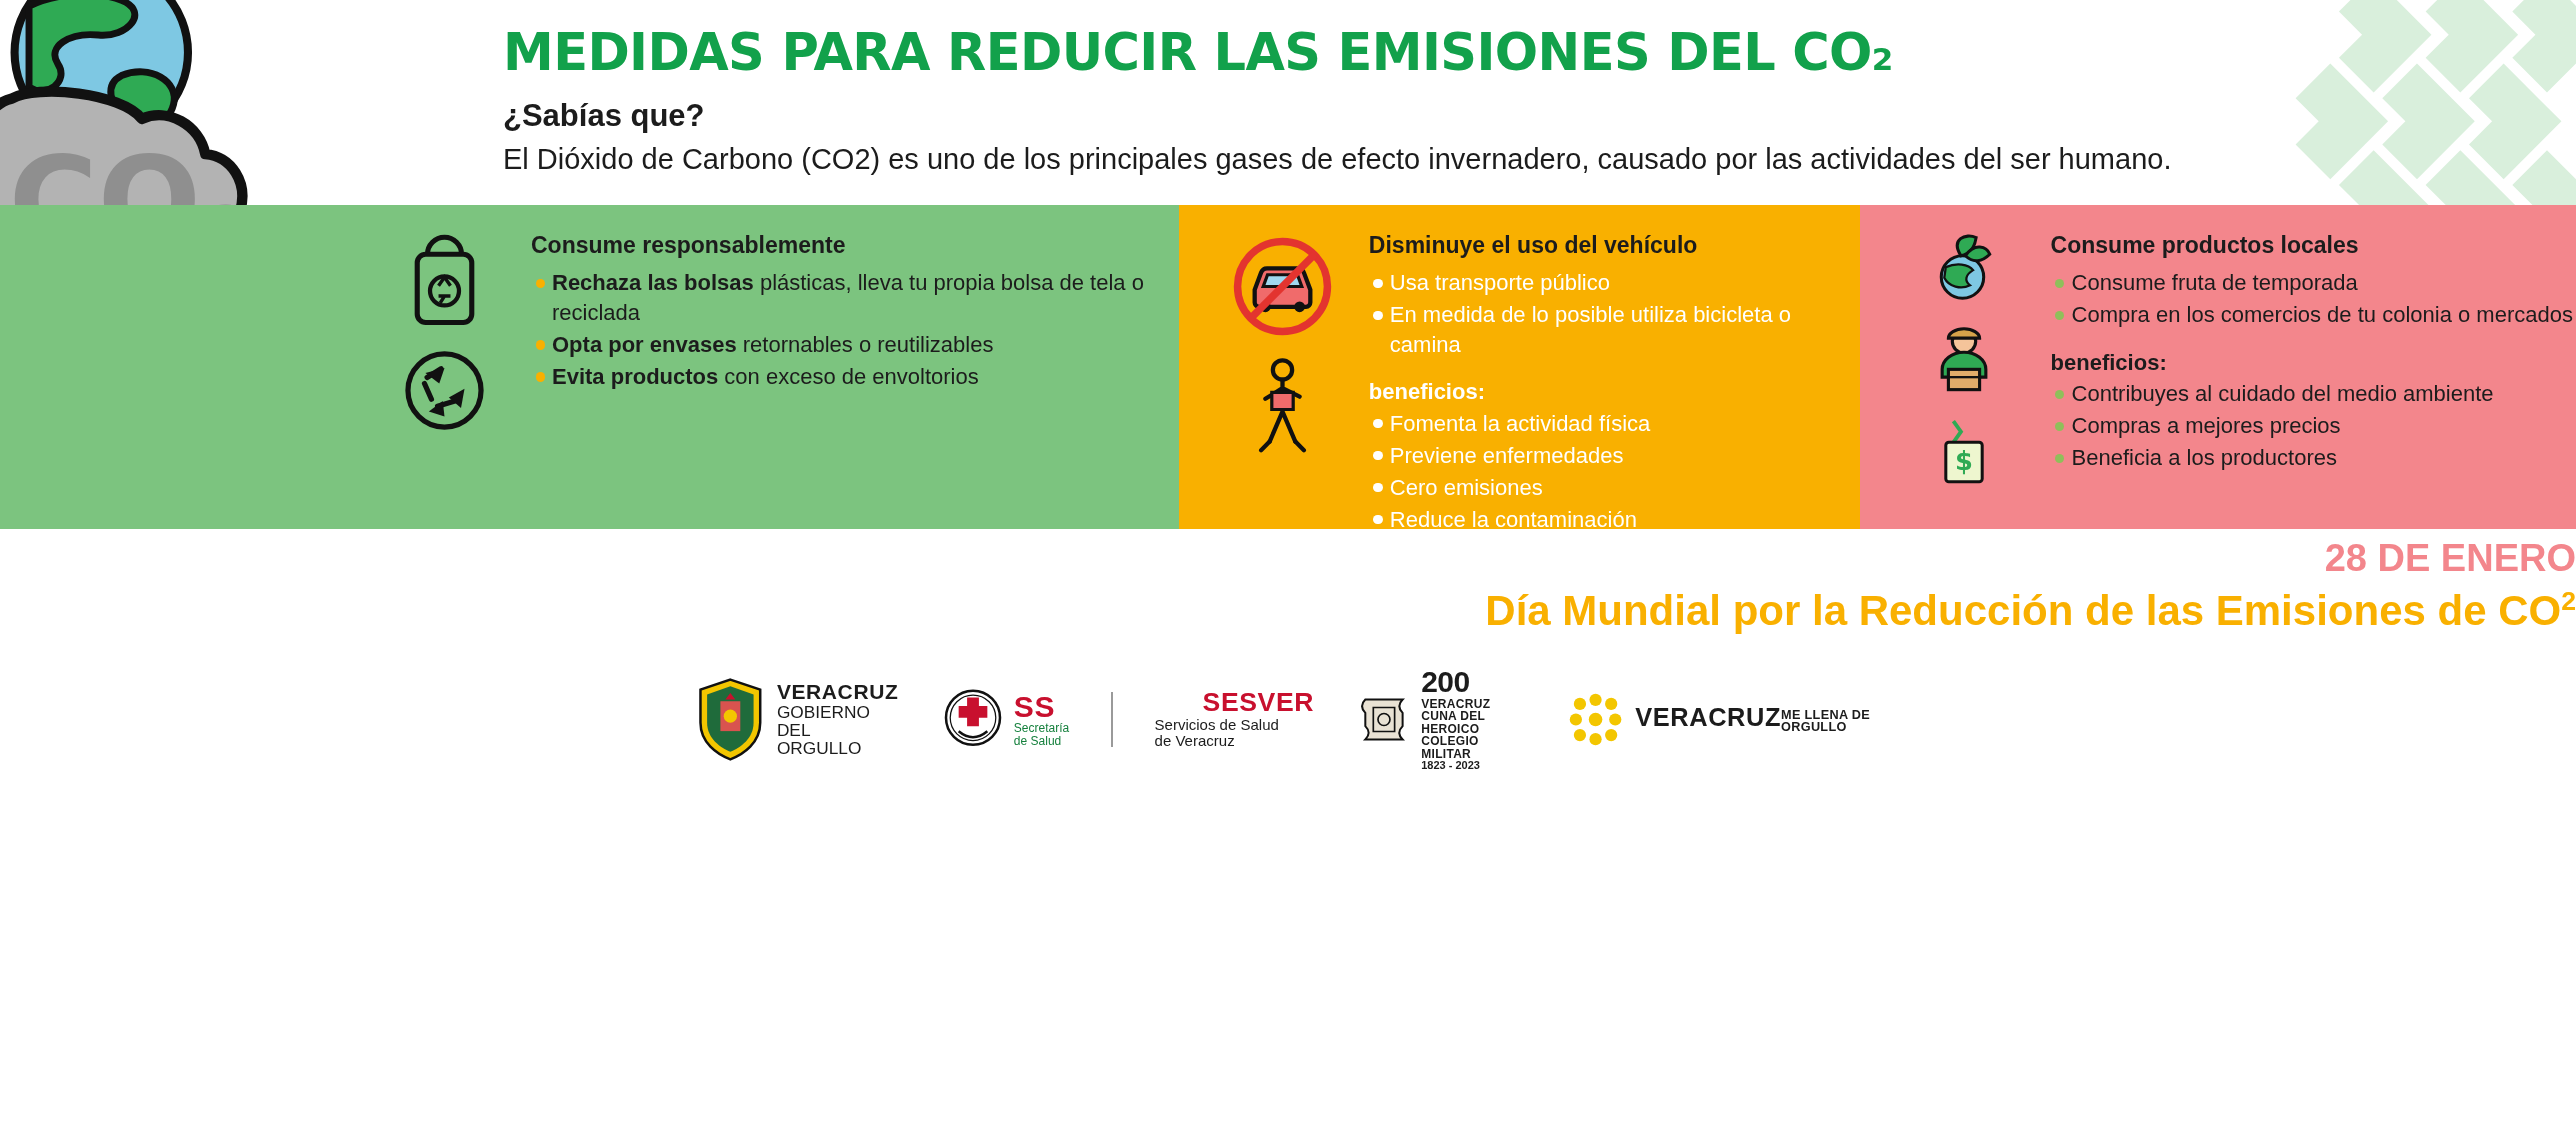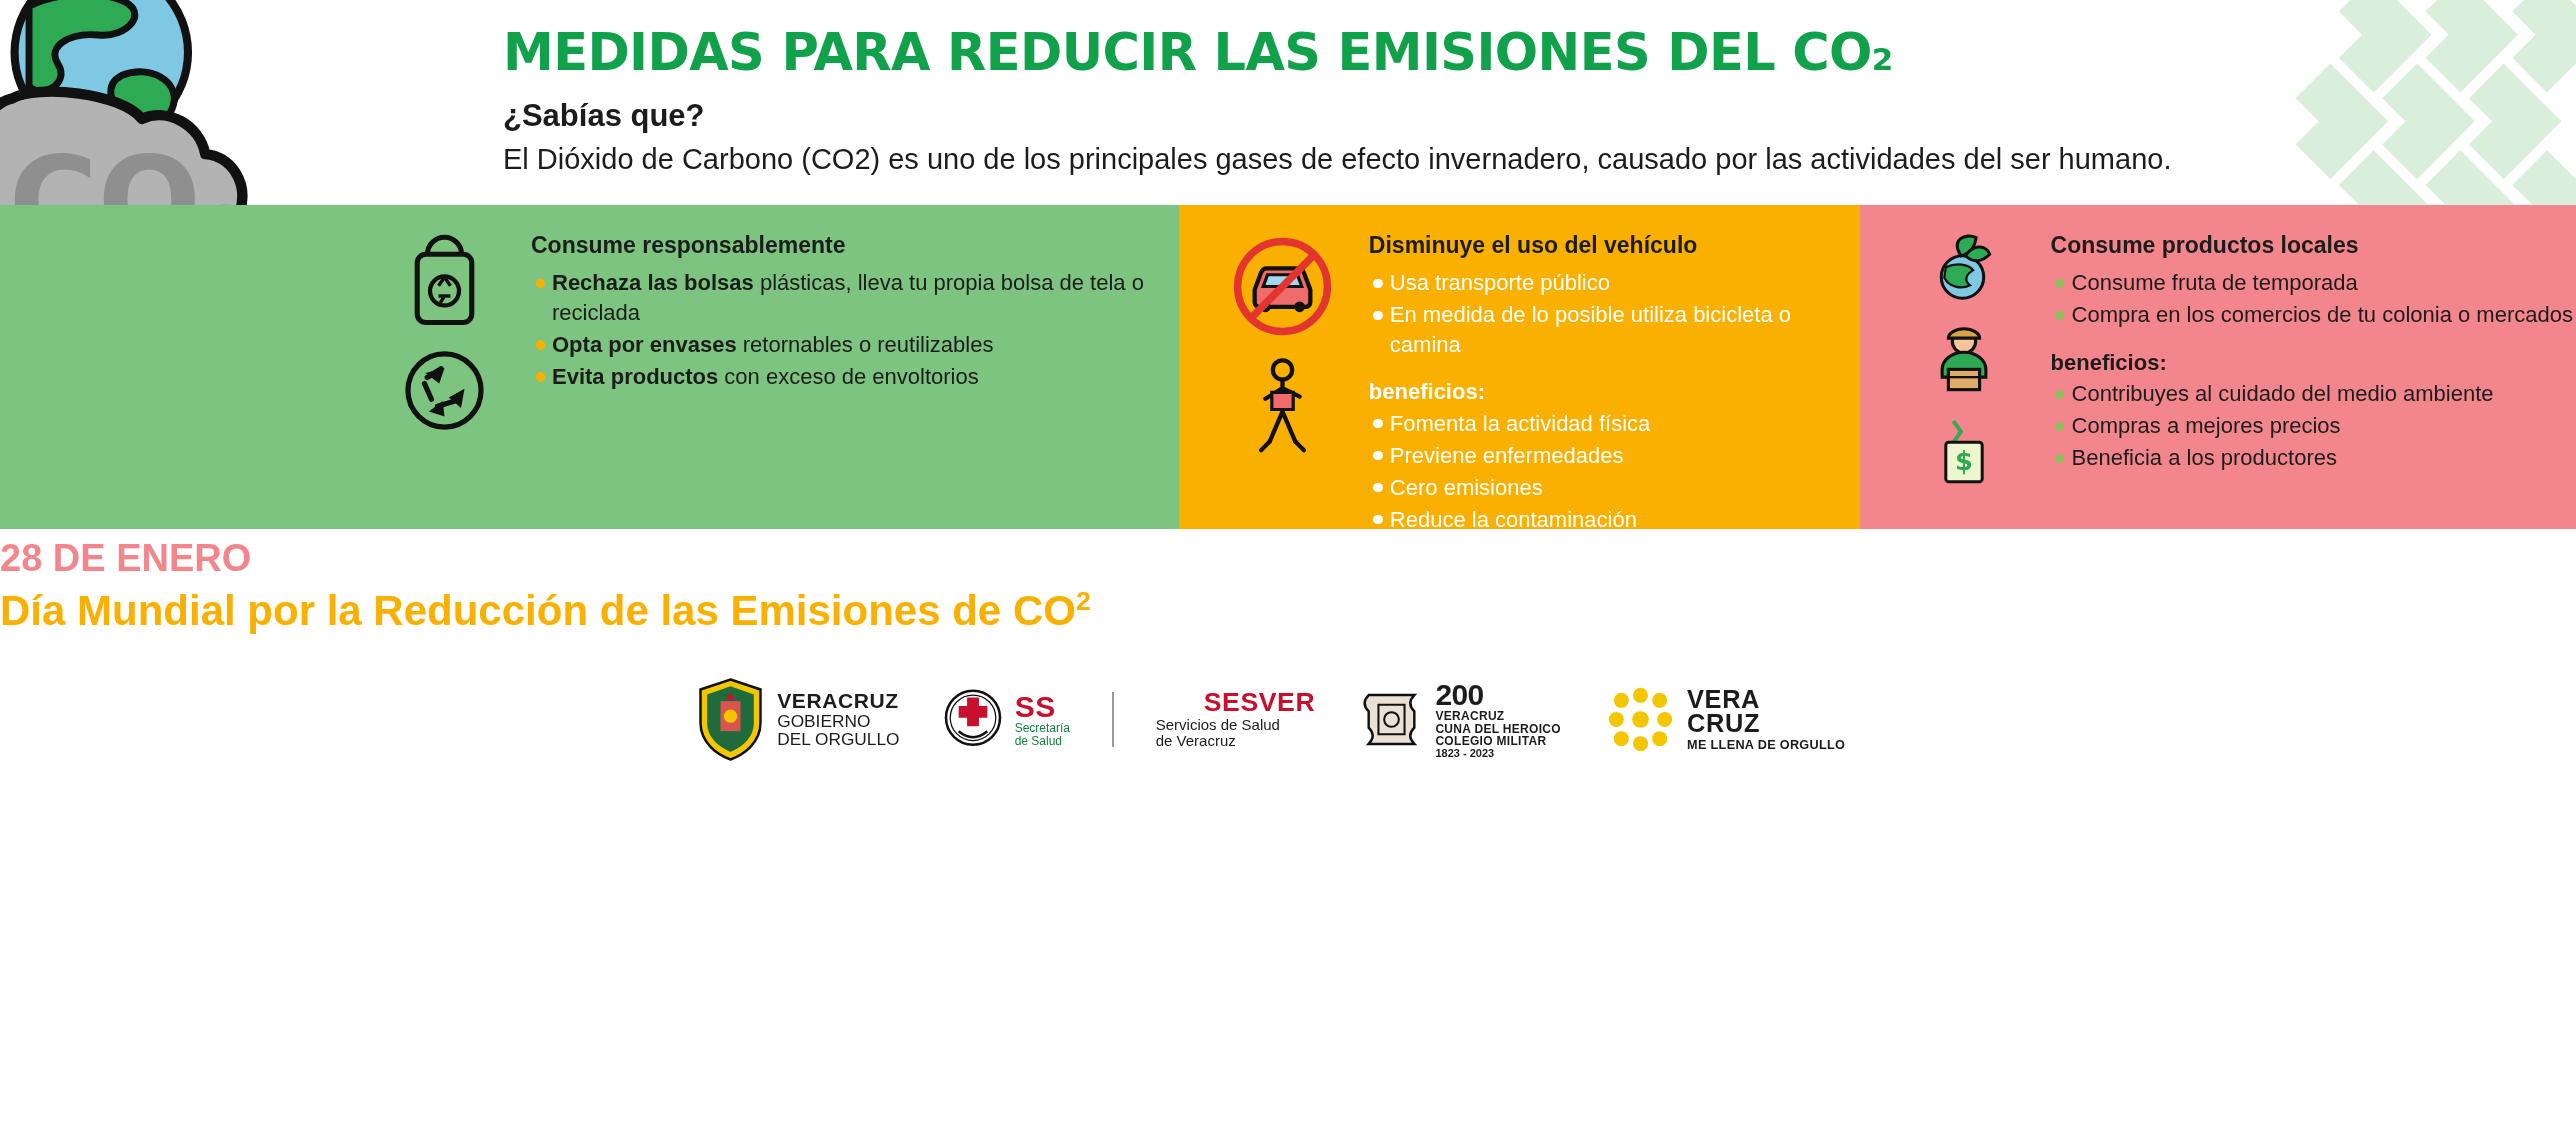--- a/index.html
+++ b/index.html
@@ -150,21 +150,21 @@
   }
   .col-yellow .benefits-label { color: #ffffff; }
   .col-pink .benefits-label   { color: #1c1c1c; }
 
   
   .footer-dates {
     position: absolute;
     top: 537px;
     left: 0;
     width: 2576px;
-    text-align: left;
+    text-align: right;
   }
   .date-line {
     font-size: 38px;
     font-weight: bold;
     color: #f3868c;
     margin: 0 0 5.8px 0;
   }
   .day-line {
     font-size: 42px;
     font-weight: bold;
@@ -208,21 +208,21 @@
     background: #9a9a9a;
   }
   .ss-red { font-size: 30px; font-weight: bold; color: #c8102e; letter-spacing: 0.6px; }
   .ss-sub { font-size: 12px; color: #15803d; }
   .sesver-red { font-size: 26.6px; font-weight: bold; color: #c8102e; letter-spacing: 0.6px; margin-left: 48px; }
   .sesver-sub { font-size: 15px; color: #1c1c1c; }
   .bi-text { display:flex; flex-direction:column; line-height:1.05; }
   .bi-200 { font-size: 30px; font-weight: bold; color:#1c1c1c; letter-spacing:-0.6px;}
   .bi-s { font-size: 12px; font-weight: bold; color:#1c1c1c; letter-spacing:0.3px;}
   .bi-y { font-size: 11px; font-weight: bold; color:#1c1c1c; }
-  .vc-text { display:flex; flex-direction:column; line-height:0.95; }
+  .vc-text { display:flex; flex-direction:row; line-height:0.95; }
   .vc-1 { font-size: 25.4px; font-weight: bold; color:#1c1c1c; letter-spacing:0.6px;}
   .vc-2 { font-size: 12.7px; font-weight: bold; color:#1c1c1c; letter-spacing:0.3px; margin-top:4.6px;}
 </style>
 </head>
 <body>
 
 <div class="bg-chevrons">
   <svg width="607" height="601" viewBox="0 0 1050 1040" xmlns="http://www.w3.org/2000/svg">
     <g fill="#d9efdc">
       <path d="M700 -40 L800 60 L700 160 L640 100 L680 60 L640 20 Z"></path>

